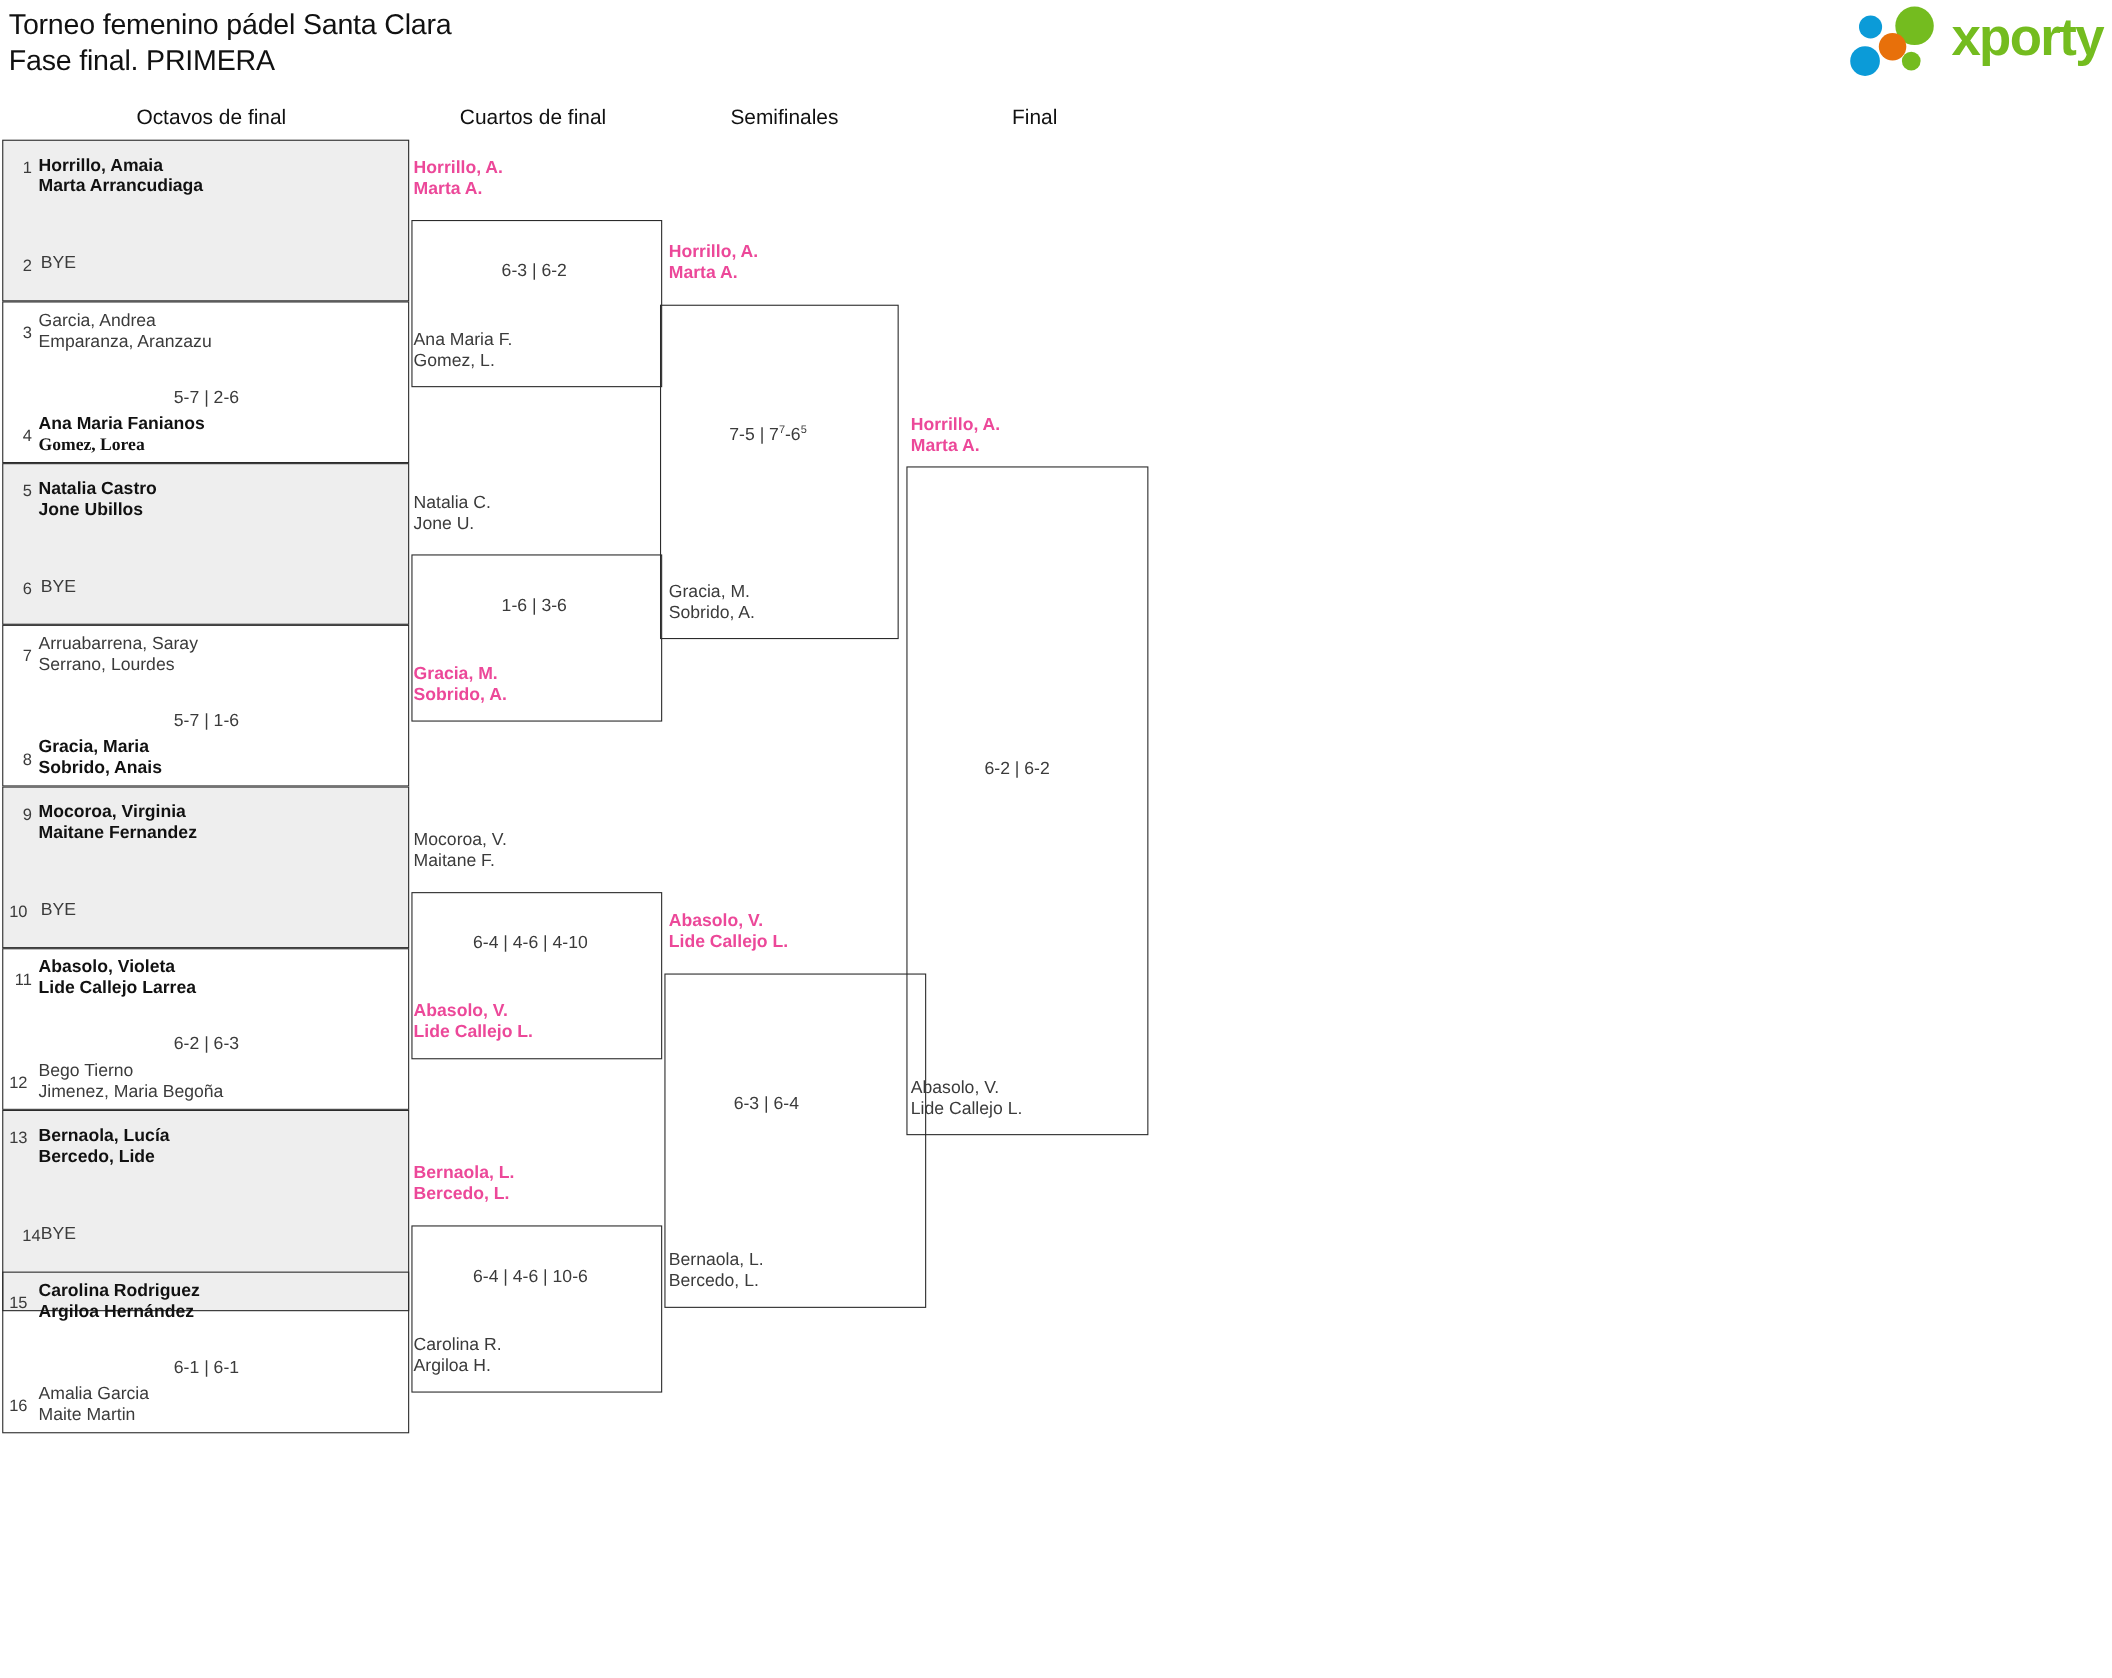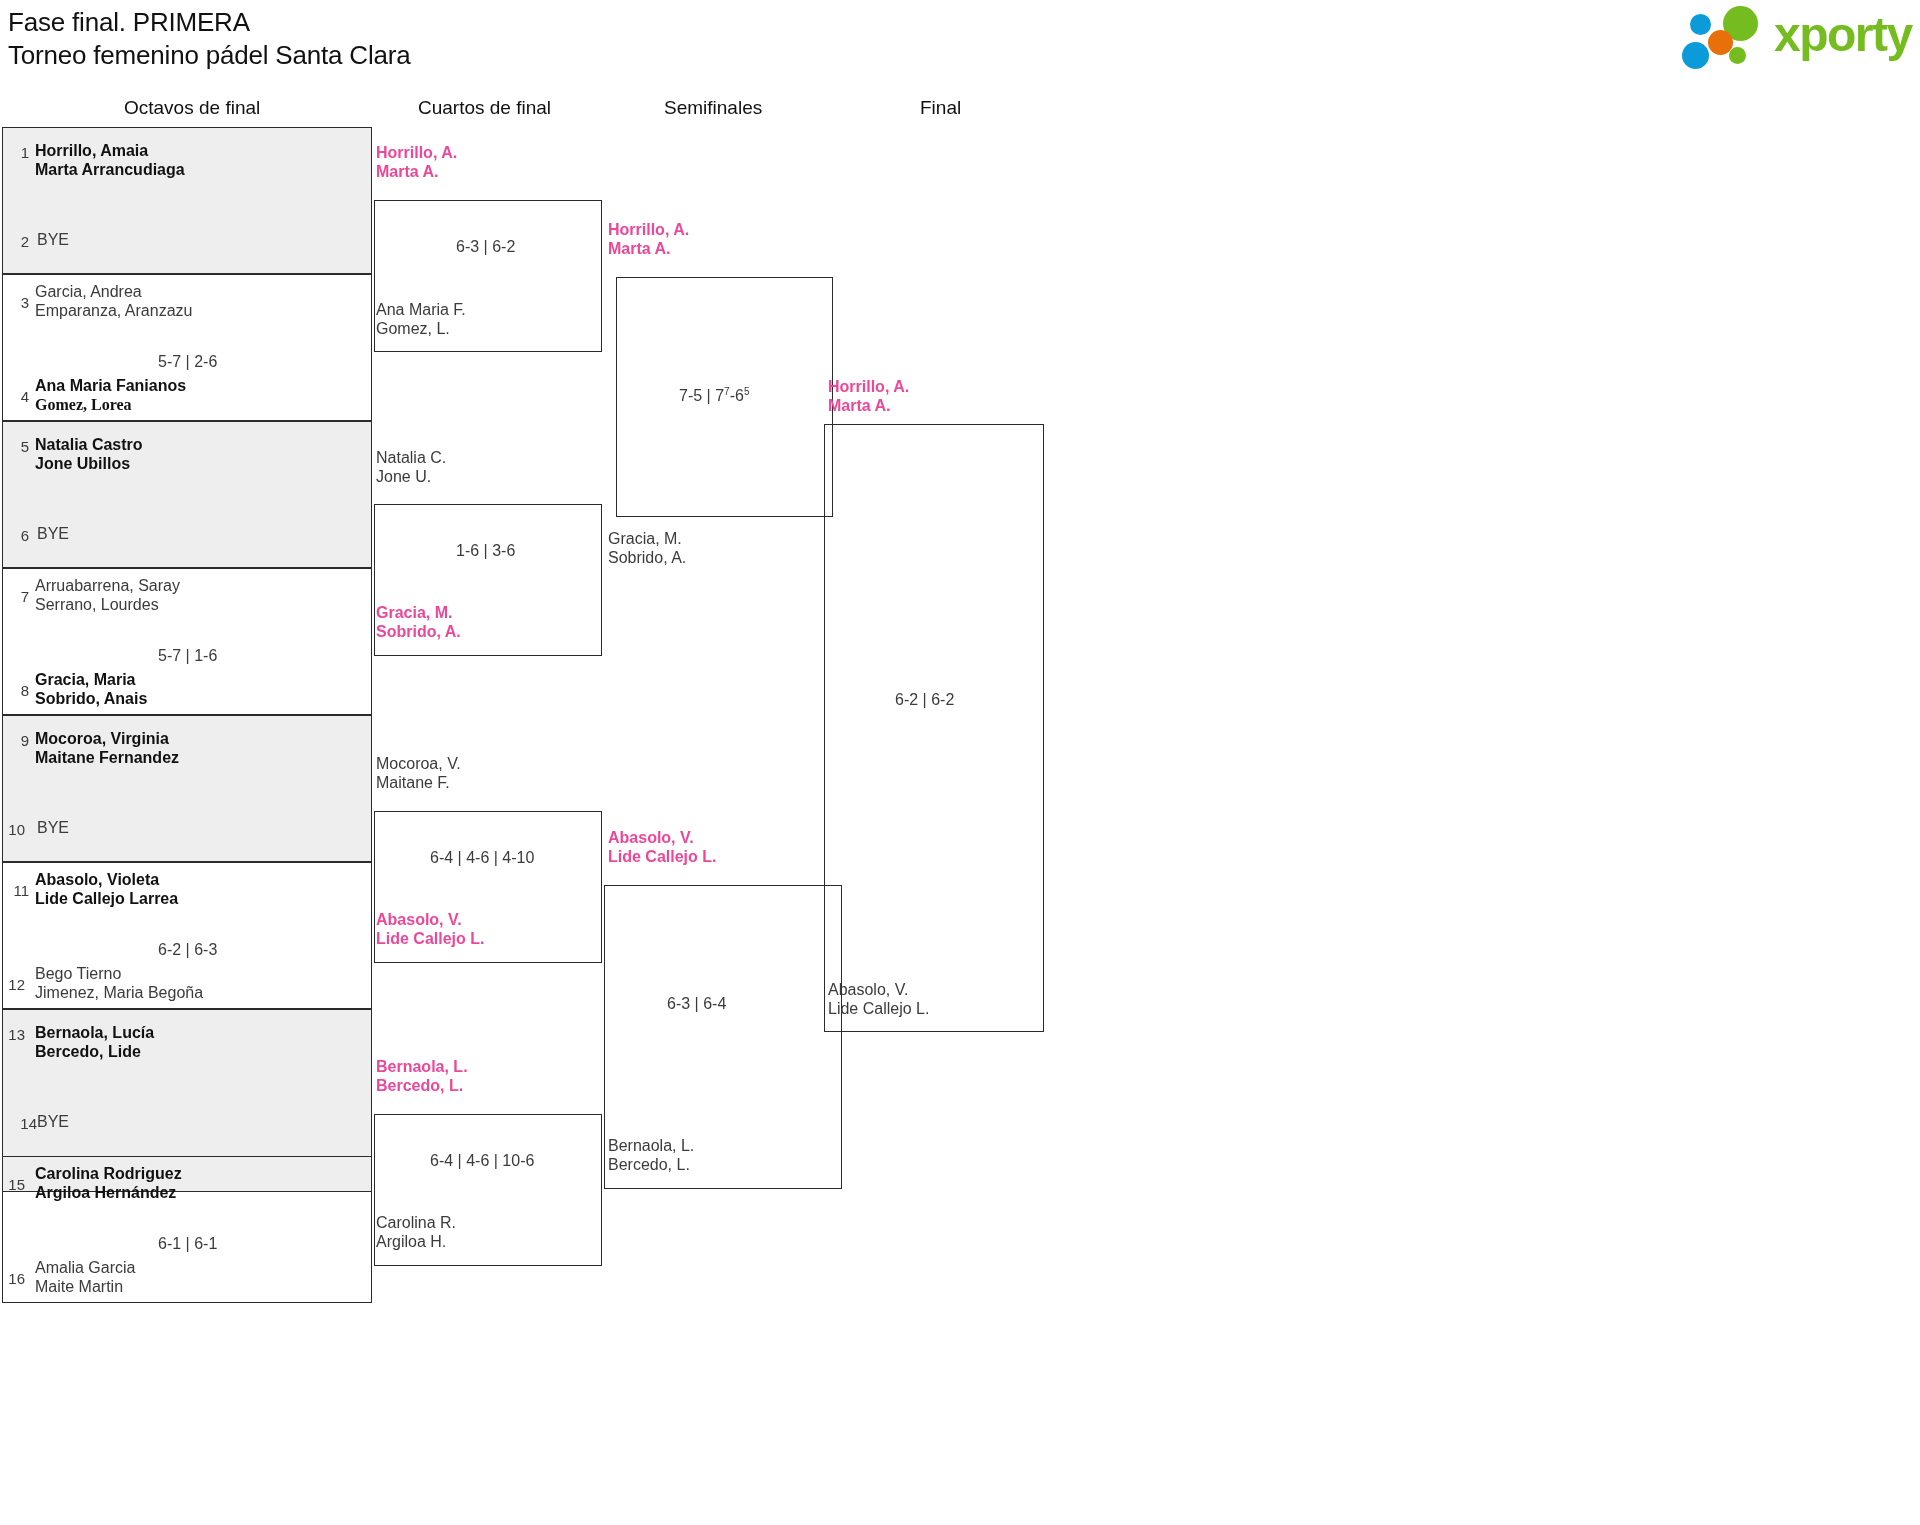--- a/index.html
+++ b/index.html
@@ -64,22 +64,22 @@
   
   .conn{
     position:absolute;border:1px solid #2b2b2b;box-sizing:border-box;
     border-left:1px solid #2b2b2b;
   }
 </style>
 </head>
 <body>
 
 <div class="abs" id="title-block">
+  <div>Torneo femenino pádel Santa Clara</div>
   <div>Fase final. PRIMERA</div>
-  <div>Torneo femenino pádel Santa Clara</div>
 </div>
 
 <div class="abs" id="logo">
   <span class="dot" style="left:8px;top:10px;width:21px;height:21px;background:#0b9bd8;"></span>
   <span class="dot" style="left:41px;top:2px;width:35px;height:35px;background:#74bc1f;"></span>
   <span class="dot" style="left:26px;top:26px;width:25px;height:25px;background:#e8700a;"></span>
   <span class="dot" style="left:0px;top:38px;width:27px;height:27px;background:#0b9bd8;"></span>
   <span class="dot" style="left:47px;top:43px;width:17px;height:17px;background:#74bc1f;"></span>
   <span class="wordmark">xporty</span>
 </div>
@@ -188,21 +188,21 @@
 <div class="nm win" style="left:376px;top:1057px;">Bernaola, L.</div>
 <div class="nm win" style="left:376px;top:1076px;">Bercedo, L.</div>
 <div class="conn" style="left:374px;top:1114px;width:228px;height:152px;">
   <span class="score" style="left:55px;top:37px;">6-4 | 4-6 | 10-6</span>
 </div>
 <div class="nm" style="left:376px;top:1213px;">Carolina R.</div>
 <div class="nm" style="left:376px;top:1232px;text-align:right;">Argiloa H.</div>
 
 <div class="nm win" style="left:608px;top:220px;">Horrillo, A.</div>
 <div class="nm win" style="left:608px;top:239px;">Marta A.</div>
-<div class="conn" style="left:616px;top:277px;width:217px;height:240px;">
+<div class="conn" style="left:600px;top:277px;width:217px;height:304px;">
   <span class="score" style="left:62px;top:109px;">
     <span>7-5 | 7</span><sup>7</sup><span>-6</span><sup>5</sup>
   </span>
 </div>
 <div class="nm" style="left:608px;top:529px;">Gracia, M.</div>
 <div class="nm" style="left:608px;top:548px;">Sobrido, A.</div>
 
 <div class="nm win" style="left:608px;top:828px;">Abasolo, V.</div>
 <div class="nm win" style="left:608px;top:847px;">Lide Callejo L.</div>
 <div class="conn" style="left:604px;top:885px;width:238px;height:304px;">

